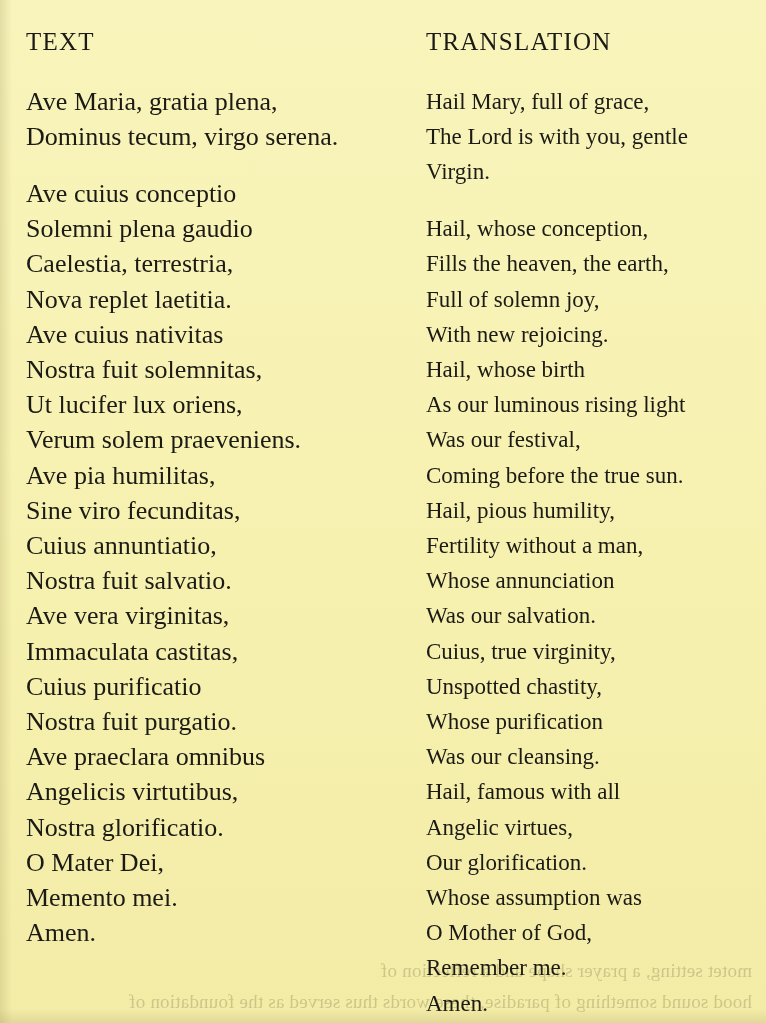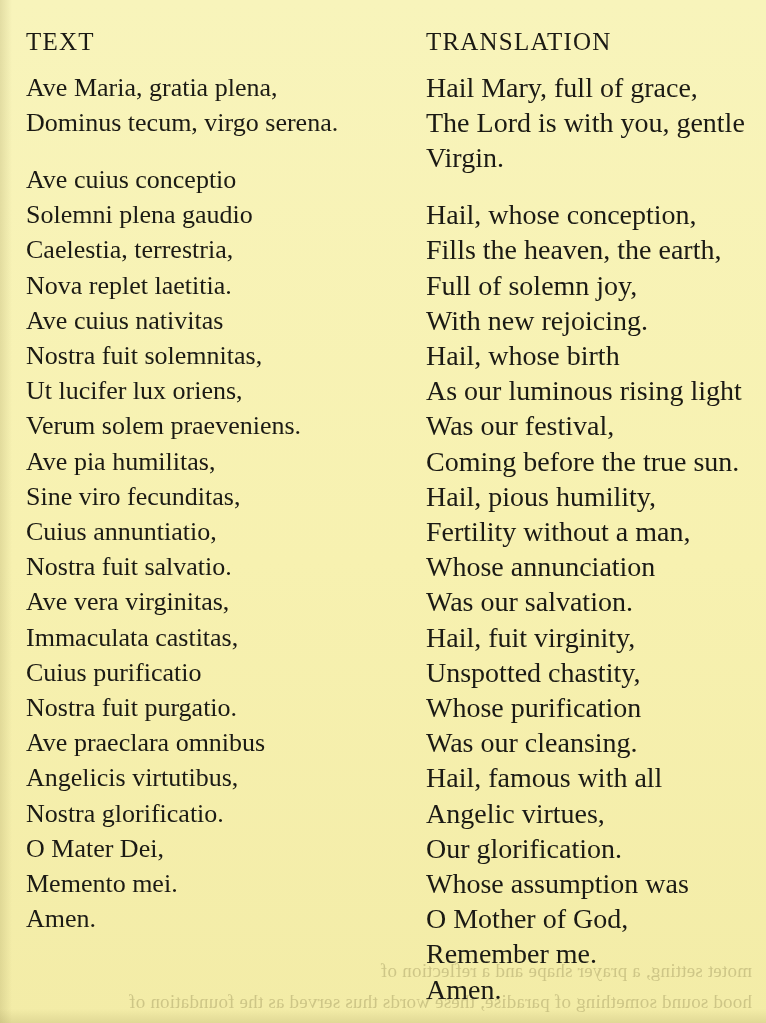--- a/index.html
+++ b/index.html
@@ -37,37 +37,37 @@
     width: 400px;
     flex: 0 0 400px;
   }
   .col-right {
     flex: 1 1 auto;
   }
   .col-head {
     font-size: 25px;
     letter-spacing: 1.2px;
     font-weight: 400;
-    margin: 0 0 14px 0;
+    margin: 0 0 28px 0;
     line-height: 1.1;
     white-space: nowrap;
   }
   .stanza {
     margin: 0 0 0 0;
   }
   .stanza + .stanza {
     margin-top: 22px;
   }
   .line {
     font-size: 26px;
     line-height: 35.2px;
     white-space: nowrap;
   }
   .col-right .line {
-    font-size: 28px;
+    font-size: 23px;
   }
   
   .bleed {
     position: absolute;
     left: 22px;
     right: 14px;
     bottom: 6px;
     color: rgba(120, 110, 60, 0.30);
     font-size: 19px;
     line-height: 31px;
@@ -156,21 +156,21 @@
         <div class="line">Full of solemn joy,</div>
         <div class="line">With new rejoicing.</div>
         <div class="line">Hail, whose birth</div>
         <div class="line">As our luminous rising light</div>
         <div class="line">Was our festival,</div>
         <div class="line">Coming before the true sun.</div>
         <div class="line">Hail, pious humility,</div>
         <div class="line">Fertility without a man,</div>
         <div class="line">Whose annunciation</div>
         <div class="line">Was our salvation.</div>
-        <div class="line">Hail, fuit virginity,</div>
+        <div class="line">Cuius, true virginity,</div>
         <div class="line">Unspotted chastity,</div>
         <div class="line">Whose purification</div>
         <div class="line">Was our cleansing.</div>
         <div class="line">Hail, famous with all</div>
         <div class="line">Angelic virtues,</div>
         <div class="line">Our glorification.</div>
         <div class="line">Whose assumption was</div>
         <div class="line">O Mother of God,</div>
         <div class="line">Remember me.</div>
         <div class="line">Amen.</div>

